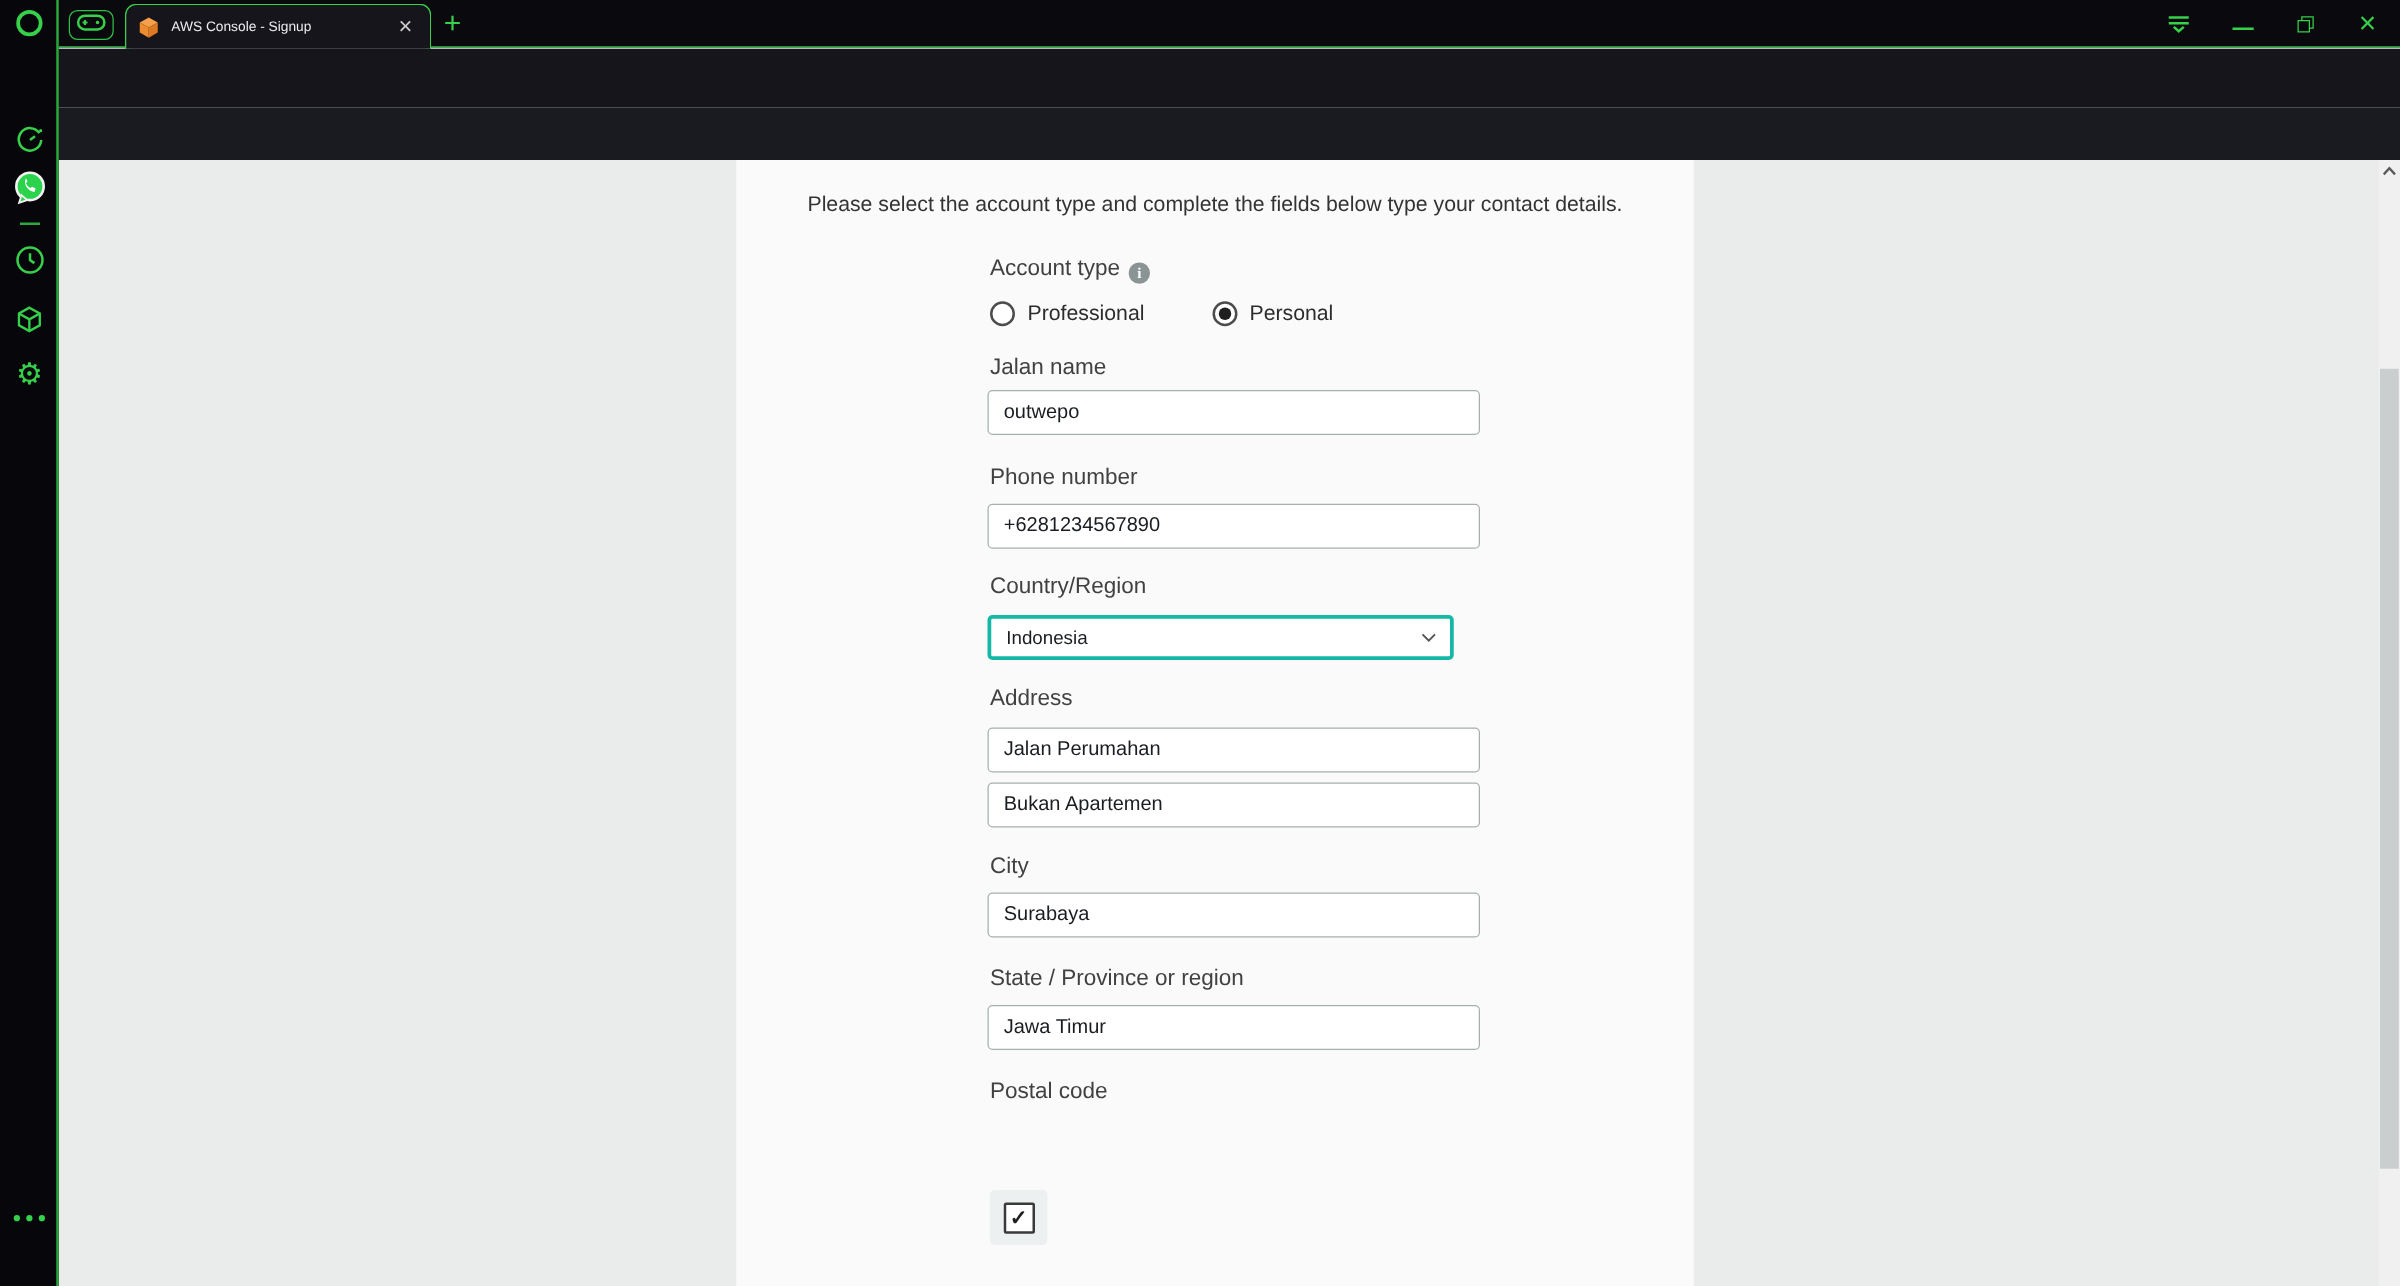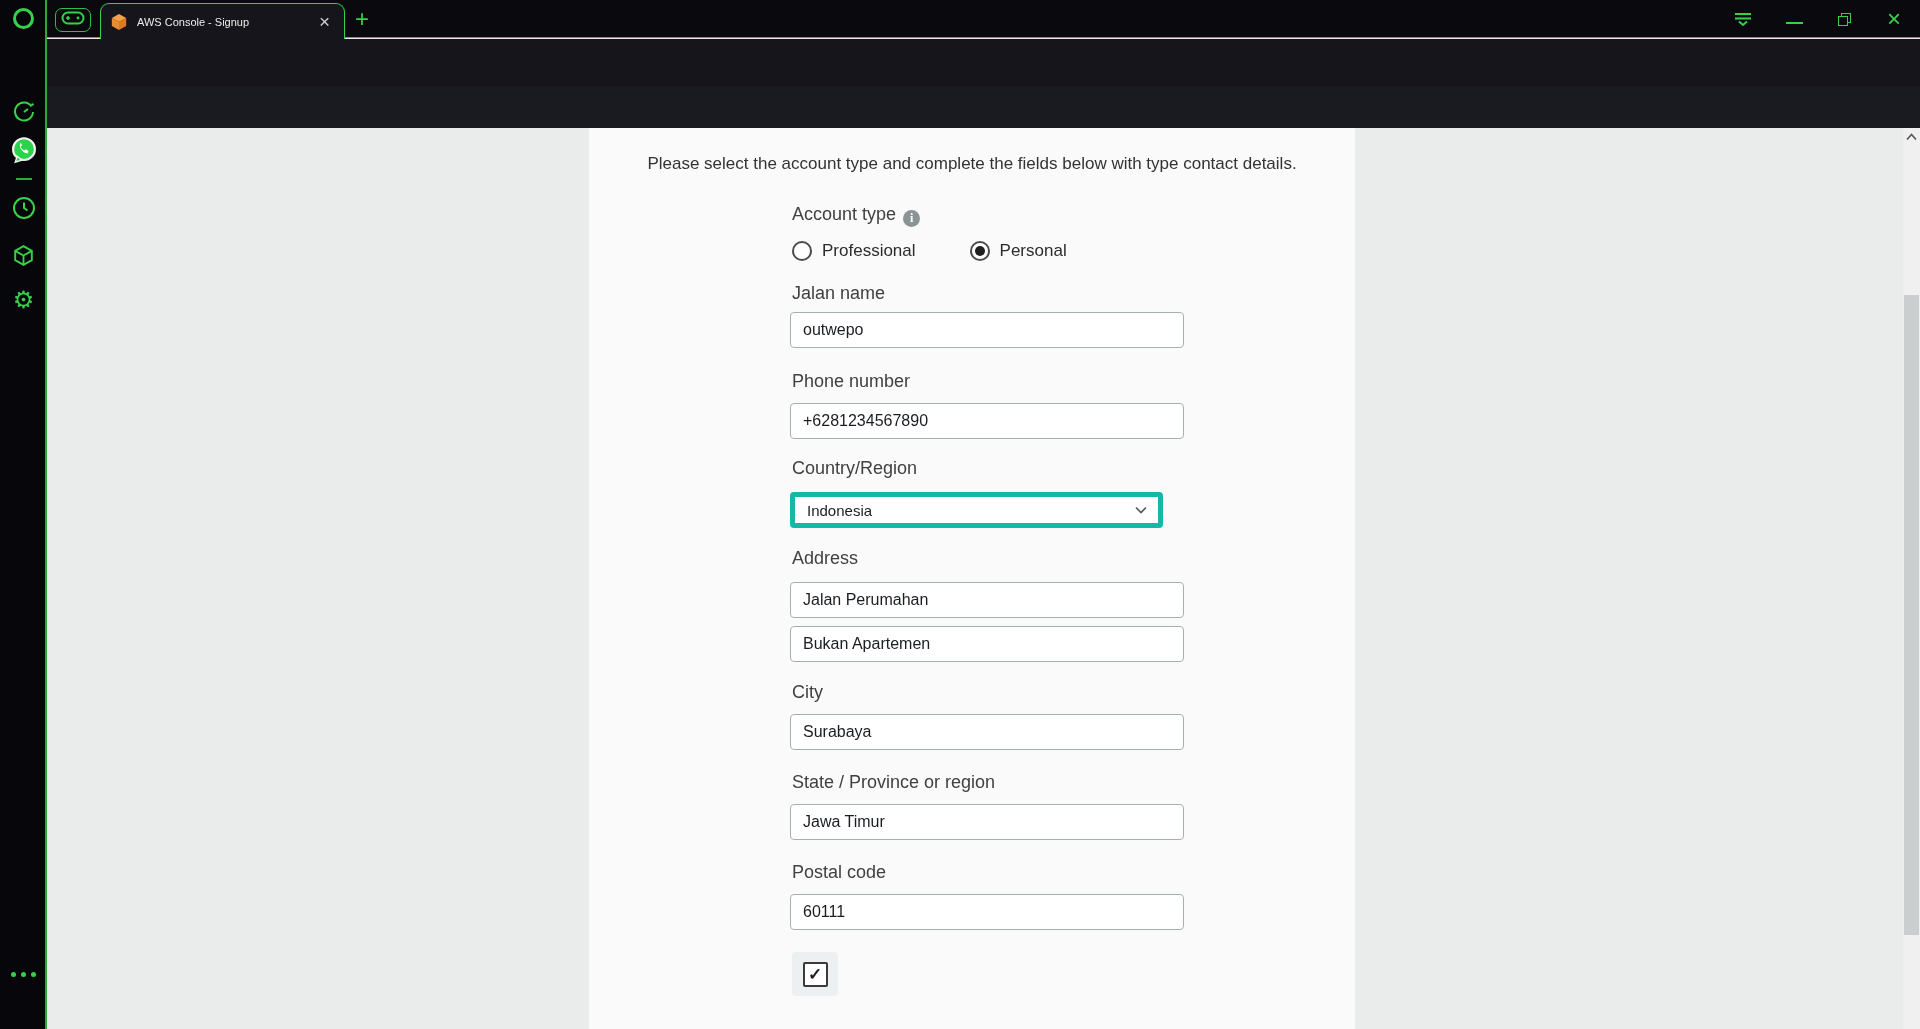--- a/index.html
+++ b/index.html
@@ -59,21 +59,21 @@
   .card { left:589px; top:128px; width:766px; height:901px; background:#fafafa; }
   .content-right { left:1355px; top:128px; width:548px; height:901px; background:#e9eceb; }
   .scrolltrack { left:1903px; top:128px; width:17px; height:901px; background:#f0f0f0; }
   .scrollup { left:0; top:5px; width:17px; height:14px; display:flex; justify-content:center; }
   .scrollthumb { left:1px; top:167px; width:15px; height:640px; background:#cbcecf; }
 
   .intro { left:0; top:26px; width:766px; text-align:center; font-size:17px; color:#333; }
 
   .flabel { position:absolute; left:203px; font-size:18px; color:#414141; white-space:nowrap; }
   .finput { position:absolute; left:201px; width:394px; height:36px; border:1px solid #a7b0b0; border-radius:4px; background:#fff; font-size:16px; color:#1a1d21; padding:0 12px; font-family:"Liberation Sans", sans-serif; outline:none; }
-  .fselect { position:absolute; left:201px; width:373px; height:36px; border:5px solid #14b8a6; border-radius:4px; background:#fff; display:flex; align-items:center; padding:0 12px; font-size:15px; color:#1a1d21; }
+  .fselect { position:absolute; left:201px; width:373px; height:36px; border:3px solid #14b8a6; border-radius:4px; background:#fff; display:flex; align-items:center; padding:0 12px; font-size:15px; color:#1a1d21; }
   .fselect svg { position:absolute; right:11px; }
 
   .info-dot { display:inline-flex; width:17px; height:17px; border-radius:50%; background:#8a9494; color:#fff; font-size:12px; font-weight:bold; align-items:center; justify-content:center; vertical-align:-2px; margin-left:7px; font-family:"Liberation Serif", serif; }
 
   .radio-row { position:absolute; left:203px; top:113px; display:flex; align-items:center; }
   .radio { width:20px; height:20px; border:2px solid #4c4c4c; border-radius:50%; background:#fff; display:flex; align-items:center; justify-content:center; }
   .radio.sel i { width:10px; height:10px; border-radius:50%; background:#1f1f1f; }
   .radio-label { font-size:17px; color:#2c2c2c; margin-left:10px; }
 
   .agree { position:absolute; left:203px; top:824px; display:flex; align-items:flex-start; }
@@ -253,21 +253,21 @@
         <i></i>
         <i></i>
       </span>
     </div>
 </div>
 
 <div class="abs content-left"></div>
 <div class="abs content-right"></div>
 
 <div class="abs card">
-  <div class="abs intro">Please select the account type and complete the fields below with type contact details.</div>
+  <div class="abs intro">Please select the account type and complete the fields below type your contact details.</div>
 
   <div class="abs flabel" style="top:76px">
     <span>Account type</span><span class="info-dot">i</span>
   </div>
 
   <div class="radio-row">
     <span class="radio"></span>
     <span class="radio-label">Professional</span>
     <span class="radio sel" style="margin-left:54px">
         <i></i>
@@ -293,21 +293,20 @@
   <input class="finput" style="top: 454px;" value="Jalan Perumahan">
   <input class="finput" style="top: 498px;" value="Bukan Apartemen">
 
   <div class="abs flabel" style="top:554px">City</div>
   <input class="finput" style="top: 586px;" value="Surabaya">
 
   <div class="abs flabel" style="top:644px">State / Province or region</div>
   <input class="finput" style="top: 676px;" value="Jawa Timur">
 
   <div class="abs flabel" style="top:734px">Postal code</div>
-  <input class="finput" style="top: 766px;" value="60111">
 
   <div class="agree">
     <span class="cb-wrap">
       <span class="cb">
           <span>✓</span>
         </span>
     </span>
   </div>
 </div>
 

